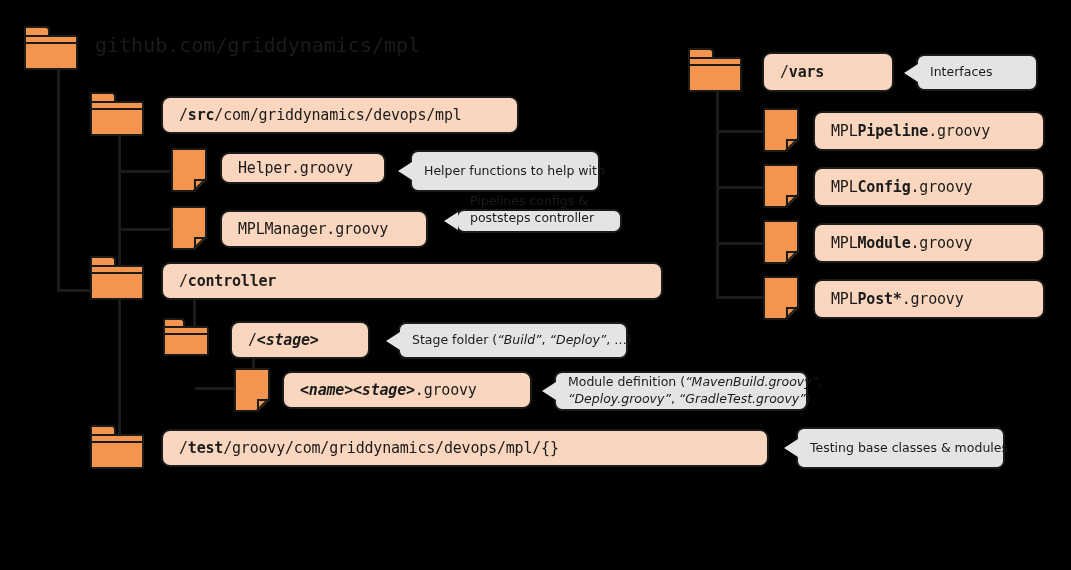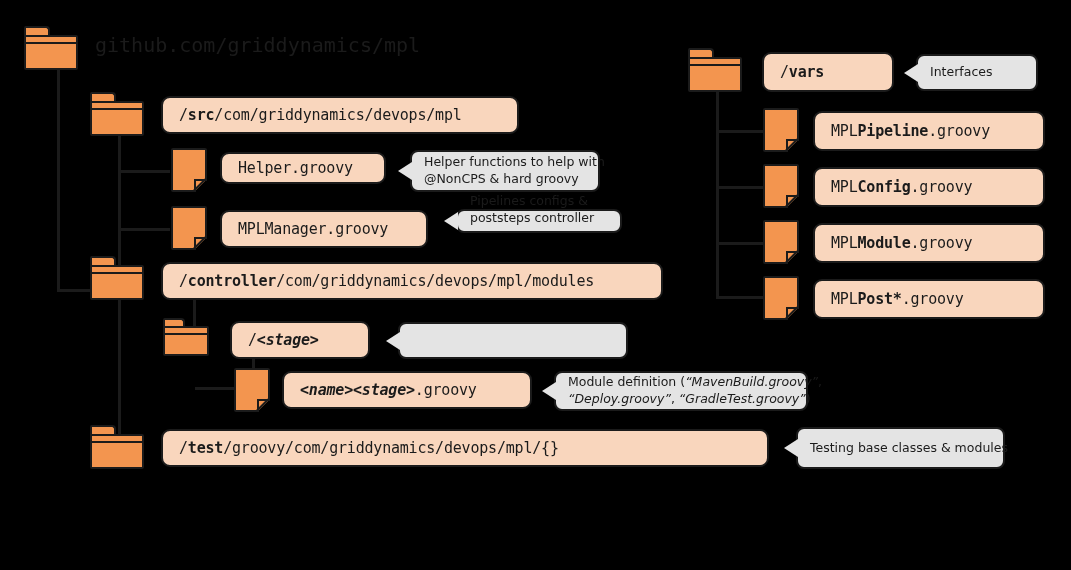--- a/index.html
+++ b/index.html
@@ -223,21 +223,20 @@
     <div class="fold"></div>
     <div class="foldline"></div>
     <div class="foldedge"></div>
     <div class="foldbottom"></div>
   </div>
   <div class="box" style="left:220px; top:152px; width:166px; height:32px;">Helper.groovy</div>
   <div class="callout" style="left:410px; top:150px; width:190px; height:42px;">
     <div class="tail-b"></div>
     <div class="tail"></div>
     <div>Helper functions to help with</div>
-    <div>@NonCPS &amp; hard groovy</div>
   </div>
 
   <div class="file" style="left:171px; top:206px;">
     <div class="fold"></div>
     <div class="foldline"></div>
     <div class="foldedge"></div>
     <div class="foldbottom"></div>
   </div>
   <div class="box" style="left:220px; top:210px; width:208px; height:38px;">MPLManager.groovy</div>
   <div class="callout" style="left:456px; top:209px; width:166px; height:24px;justify-content:flex-end;">
@@ -247,34 +246,34 @@
     <div>poststeps controller</div>
   </div>
 
   <div class="folder" style="left:90px; top:256px;">
     <div class="tab"></div>
     <div class="body"></div>
   </div>
   <div class="box" style="left:161px; top:262px; width:502px; height:38px;">
     <span>/</span>
       <b>controller</b>
-      <span>/com/griddynamics/devops/mpl/modules</span>
   </div>
 
   <div class="folder small" style="left:163px; top:318px;">
     <div class="tab"></div>
     <div class="body"></div>
   </div>
   <div class="box" style="left:230px; top:321px; width:140px; height:38px;">
     <span>/</span>
       <i>&lt;stage&gt;</i>
   </div>
   <div class="callout" style="left:398px; top:322px; width:230px; height:37px;">
     <div class="tail-b"></div>
     <div class="tail"></div>
+    <div><span>Stage folder (</span><em>“Build”</em><span>, </span><em>“Deploy”</em><span>, …)</span></div>
   </div>
 
   <div class="file" style="left:234px; top:368px;">
     <div class="fold"></div>
     <div class="foldline"></div>
     <div class="foldedge"></div>
     <div class="foldbottom"></div>
   </div>
   <div class="box" style="left:282px; top:371px; width:250px; height:38px;">
     <i>&lt;name&gt;&lt;stage&gt;</i>

